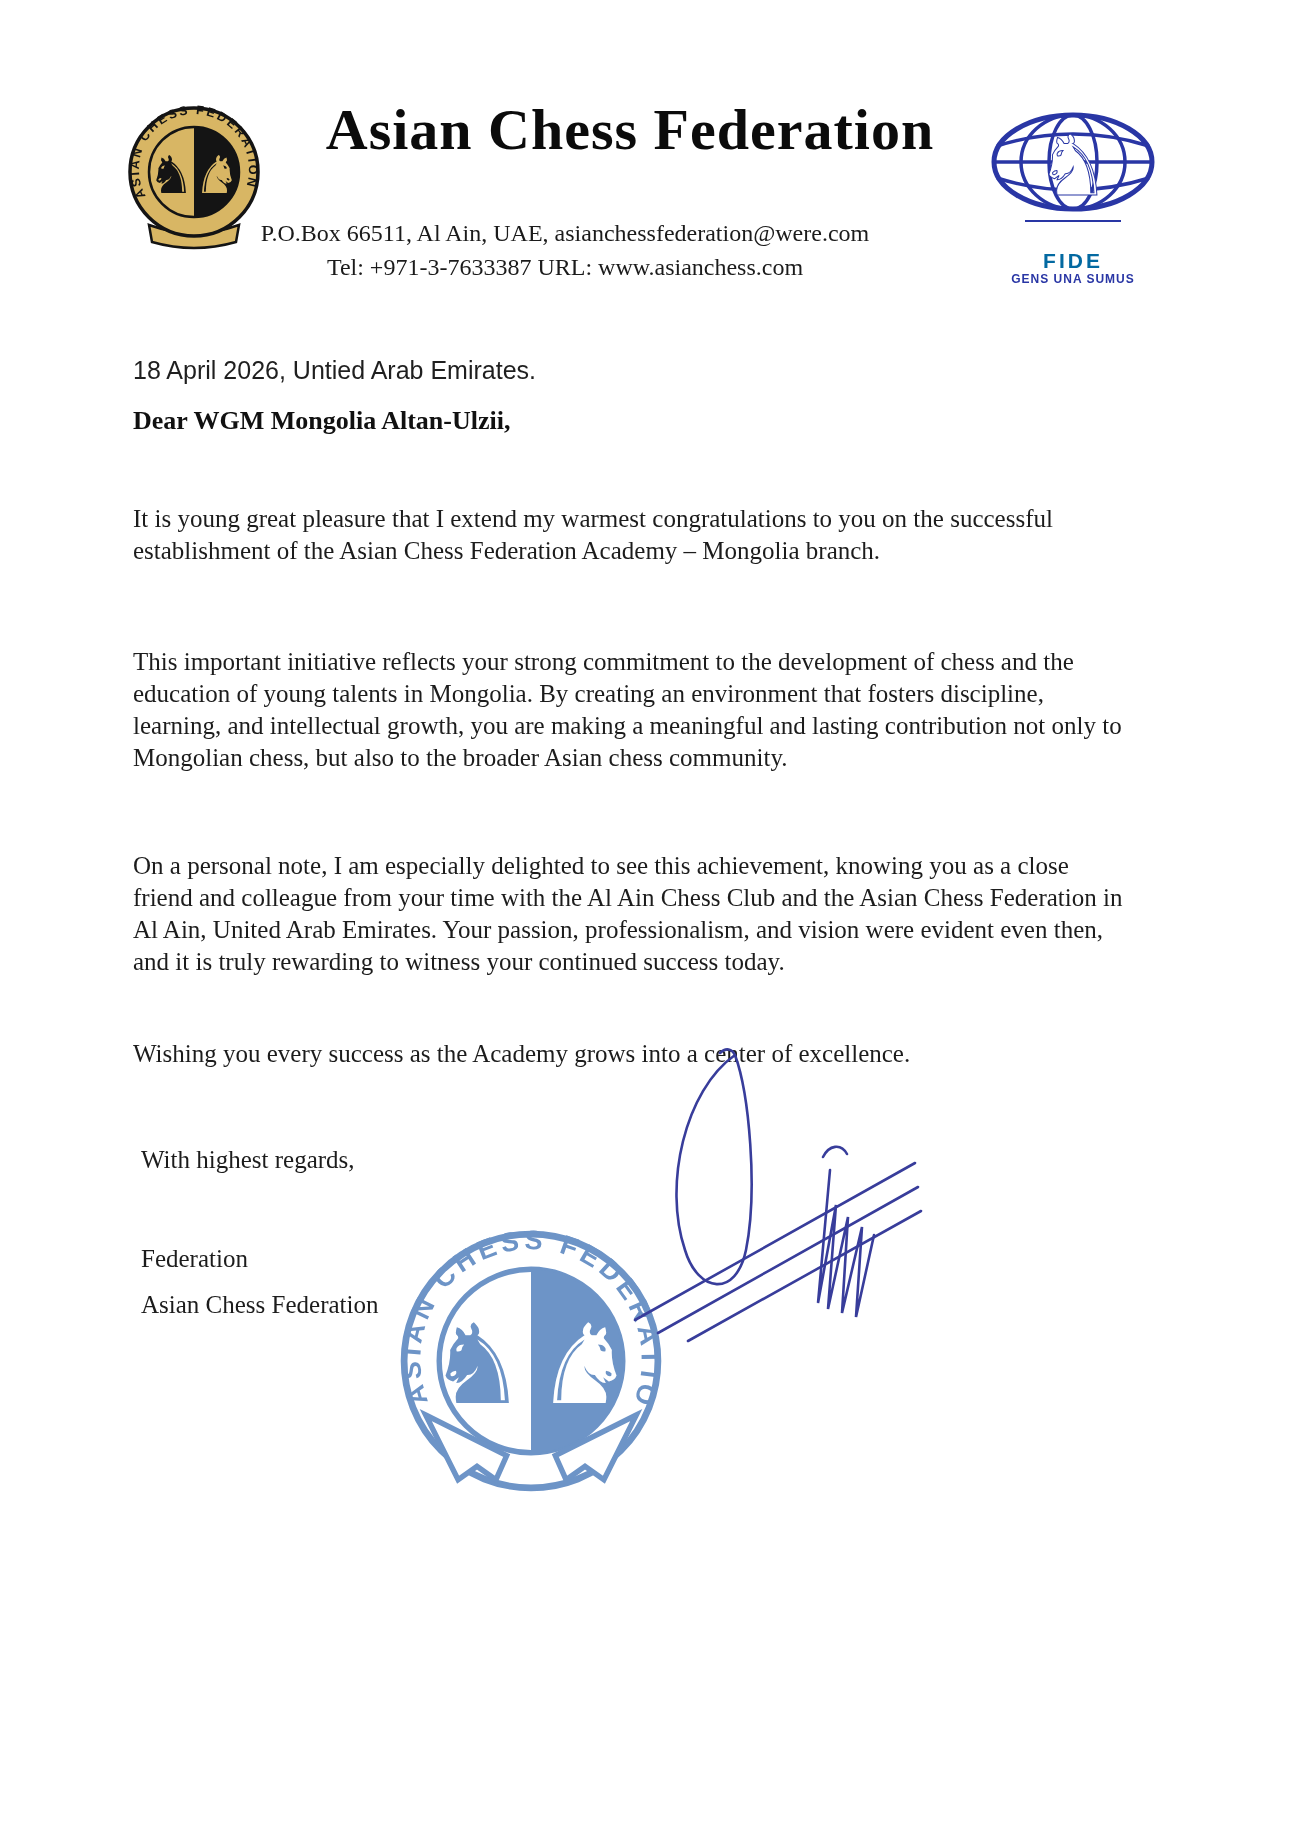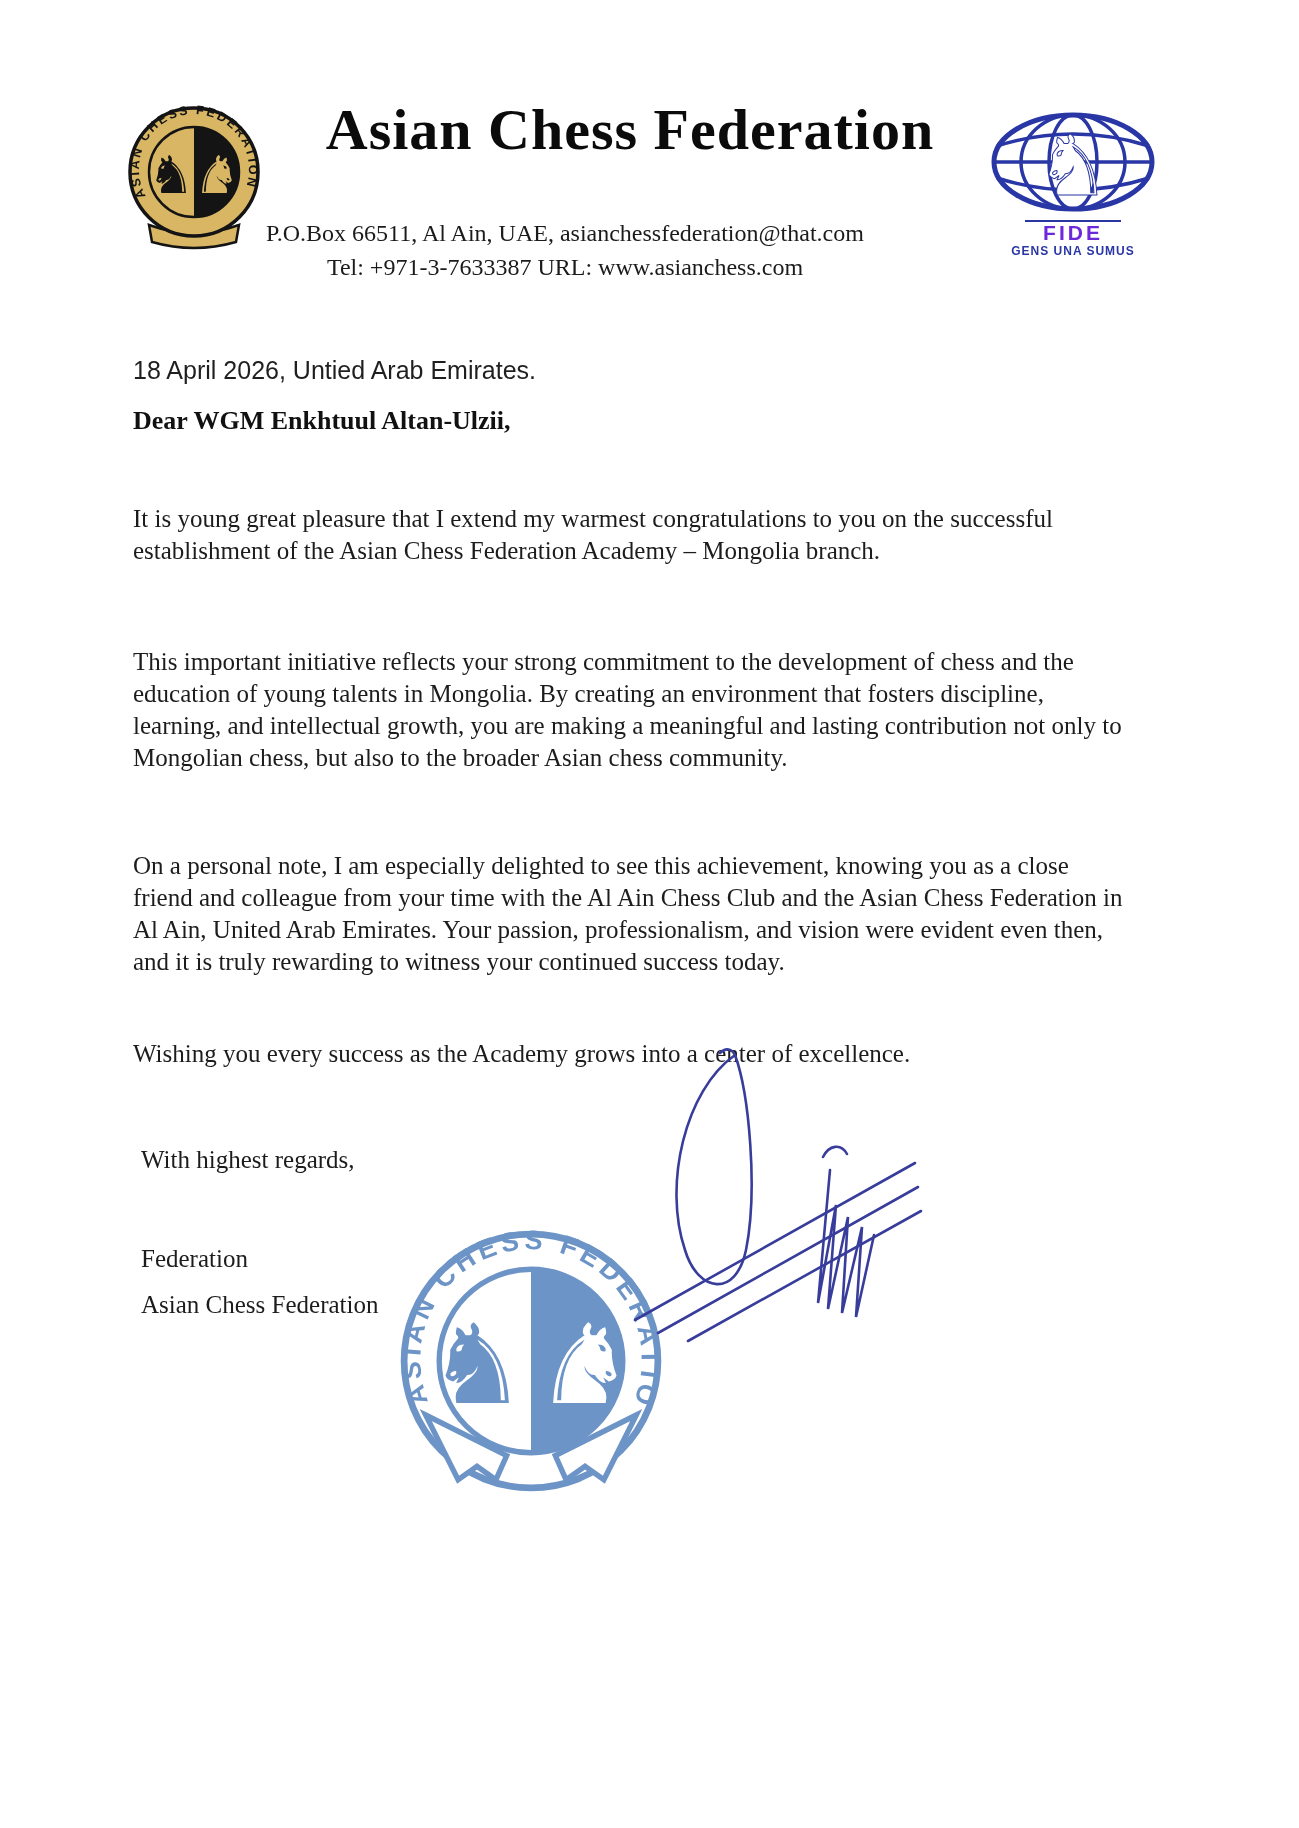--- a/index.html
+++ b/index.html
@@ -10,21 +10,21 @@
   
   .org-title{left:260px;top:96px;width:740px;text-align:center;
              font-size:58px;font-weight:bold;color:#0b0b0b;letter-spacing:1px;}
   .addr{left:165px;width:800px;text-align:center;font-size:24px;color:#1b1b1b;}
   .addr1{top:220px;}
   .addr2{top:254px;}
 
   .fide-box{left:988px;top:110px;width:170px;text-align:center;}
   .fide-rule{width:96px;height:2px;background:#2936a5;margin:1px auto 0 auto;}
   .fide-word{font-family:"Liberation Sans",sans-serif;font-weight:bold;font-size:21px;
-             letter-spacing:3px;color:#6d28d9;line-height:22px;}
+             letter-spacing:3px;color:#0369a1;line-height:22px;margin-top:28px;}
   .fide-motto{font-family:"Liberation Sans",sans-serif;font-weight:bold;font-size:12px;
               letter-spacing:1px;color:#2936a5;line-height:14px;}
 
   
   .date-line{left:133px;top:356px;font-family:"Liberation Sans",sans-serif;
              font-size:25px;color:#1f1f1f;}
   .salutation{left:133px;top:406px;font-size:26px;font-weight:bold;color:#111;}
   .para{left:133px;width:1000px;font-size:25px;line-height:32px;text-align:left;}
   .p1{top:503px;}
   .p2{top:646px;}
@@ -69,25 +69,25 @@
       <path d="M9 36 Q85 12 161 36" fill="none" stroke="#2936a5" stroke-width="3.5"></path>
       <path d="M6 52 L164 52" fill="none" stroke="#2936a5" stroke-width="3.5"></path>
       <path d="M9 68 Q85 92 161 68" fill="none" stroke="#2936a5" stroke-width="3.5"></path>
       <text x="85" y="85" font-size="84" text-anchor="middle" fill="#ffffff" stroke="#2936a5" stroke-width="1" font-family="DejaVu Sans">♞</text>
     </svg>
     <div class="fide-rule"></div>
     <div class="fide-word">FIDE</div>
     <div class="fide-motto">GENS UNA SUMUS</div>
   </div>
 
-  <div class="abs addr addr1">P.O.Box 66511, Al Ain, UAE, asianchessfederation@that.com</div>
+  <div class="abs addr addr1">P.O.Box 66511, Al Ain, UAE, asianchessfederation@were.com</div>
   <div class="abs addr addr2">Tel: +971-3-7633387 URL: www.asianchess.com</div>
 
   <div class="abs date-line">18 April 2026, Untied Arab Emirates.</div>
-  <div class="abs salutation">Dear WGM Enkhtuul Altan-Ulzii,</div>
+  <div class="abs salutation">Dear WGM Mongolia Altan-Ulzii,</div>
 
   <div class="abs para p1">It is young great pleasure that I extend my warmest congratulations to you on the successful establishment of the Asian Chess Federation Academy – Mongolia branch.</div>
   <div class="abs para p2">This important initiative reflects your strong commitment to the development of chess and the education of young talents in Mongolia. By creating an environment that fosters discipline, learning, and intellectual growth, you are making a meaningful and lasting contribution not only to Mongolian chess, but also to the broader Asian chess community.</div>
   <div class="abs para p3">On a personal note, I am especially delighted to see this achievement, knowing you as a close friend and colleague from your time with the Al Ain Chess Club and the Asian Chess Federation in Al Ain, United Arab Emirates. Your passion, professionalism, and vision were evident even then, and it is truly rewarding to witness your continued success today.</div>
   <div class="abs para p4">Wishing you every success as the Academy grows into a center of excellence.</div>
 
   <div class="abs close-line regards">With highest regards,</div>
   <div class="abs close-line sig-title">Federation</div>
   <div class="abs close-line sig-org">Asian Chess Federation</div>
 

